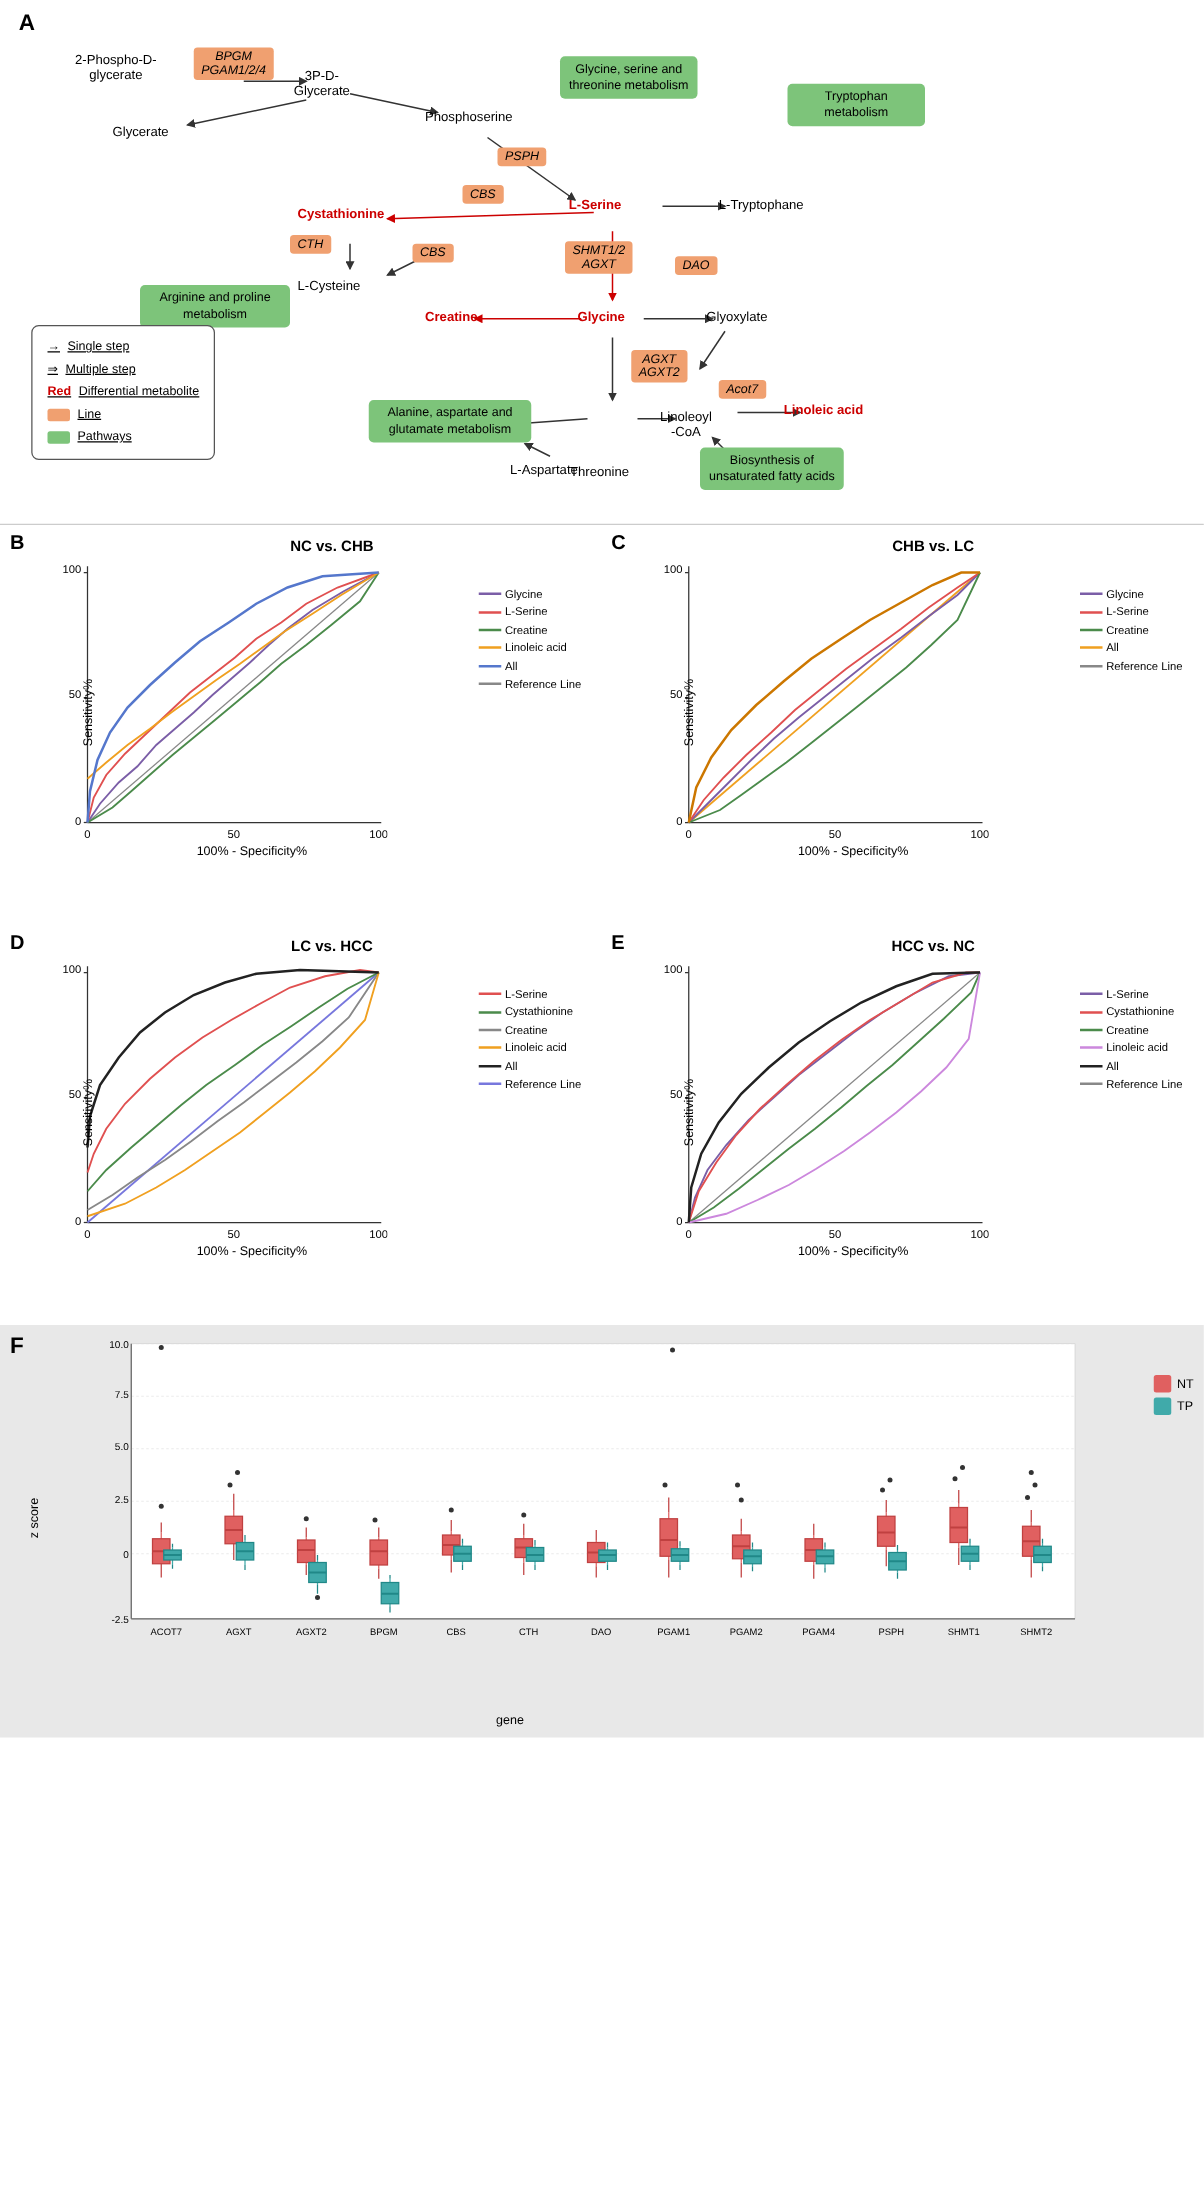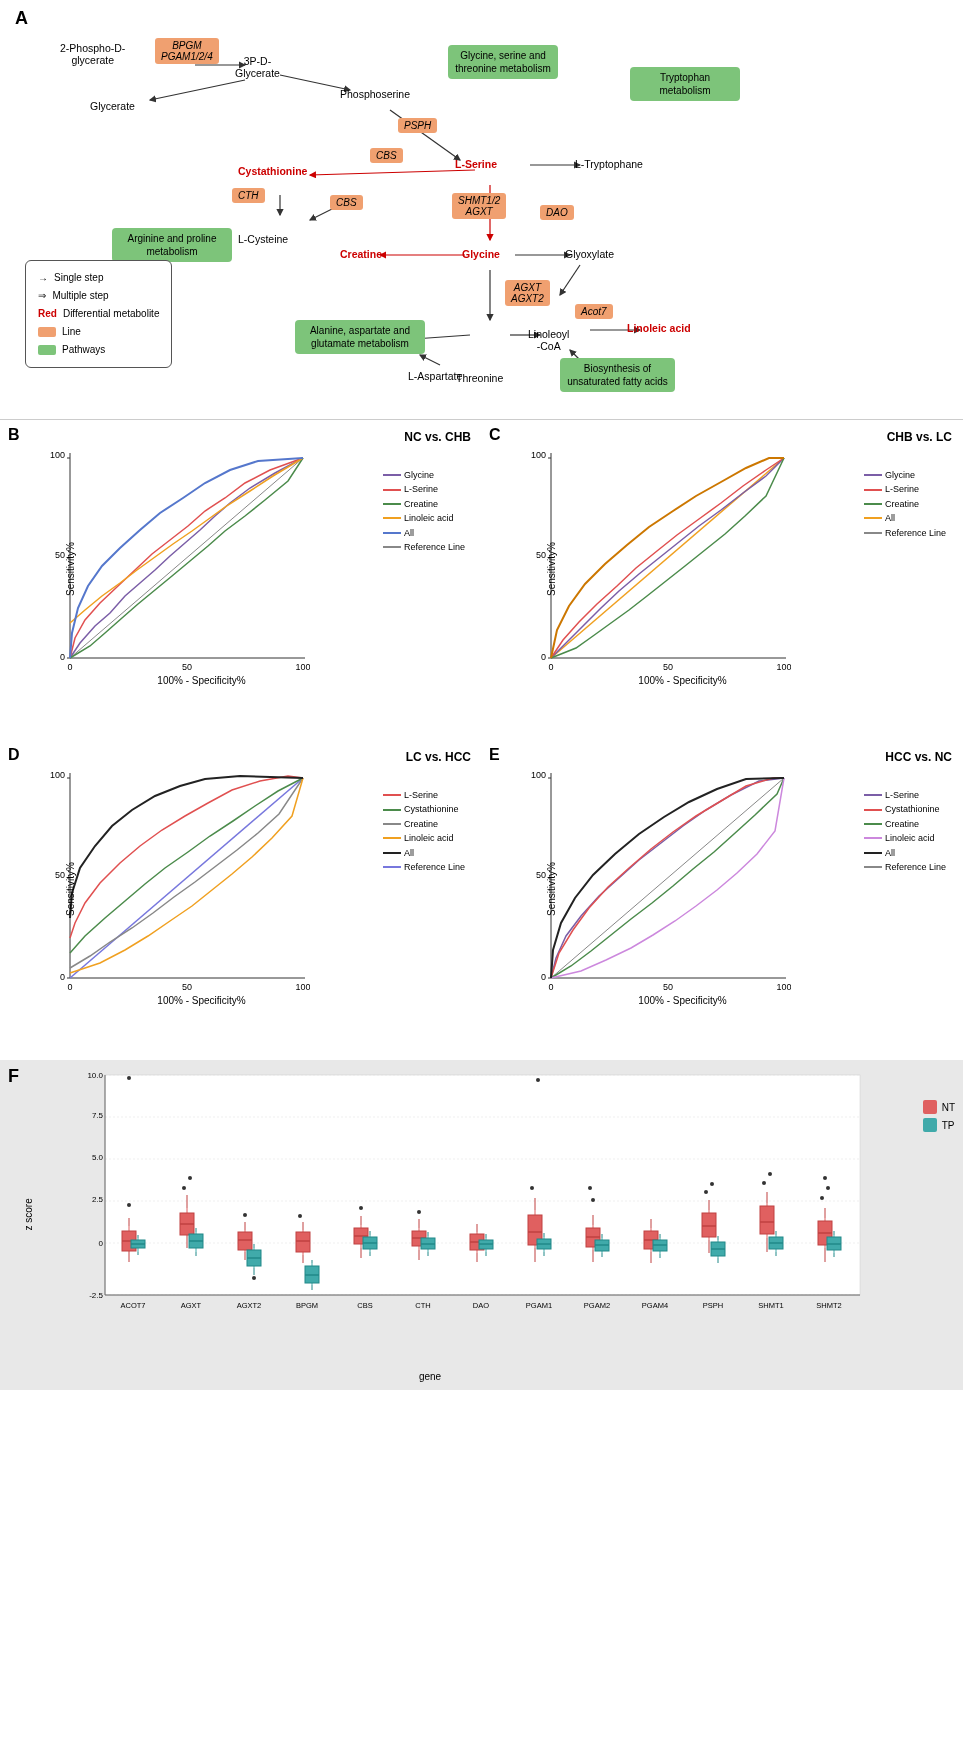--- a/index.html
+++ b/index.html
@@ -53,20 +53,21 @@
     .legend-box {
       position: absolute;
       left: 25px;
       top: 260px;
       border: 1.5px solid #555;
       border-radius: 6px;
       padding: 8px 12px;
       font-size: 10px;
       background: #fff;
       line-height: 1.8;
+      text-decoration: underline;
     }
     .legend-row { display: flex; align-items: center; gap: 6px; }
     .arrow-single::after { content: '→'; }
     .arrow-multi::after { content: '⇒'; }
     .dot-red { color: #cc0000; font-weight: bold; }
 
     
     #panel-a svg {
       position: absolute;
       top: 0; left: 0;
@@ -86,21 +87,21 @@
       padding: 10px 10px 30px 40px;
     }
     .roc-panel .panel-label {
       position: absolute;
       left: 8px;
       top: 6px;
       font-size: 16px;
       font-weight: bold;
     }
     .roc-title {
-      text-align: right;
+      text-align: center;
       font-size: 12px;
       font-weight: bold;
       margin-bottom: 4px;
       margin-left: 20px;
     }
     .roc-legend {
       position: absolute;
       right: 6px;
       top: 20px;
       font-size: 9px;
@@ -236,21 +237,21 @@
   <div class="node red" style="left:455px;top:158px;">L-Serine</div>
 
   <div class="node" style="left:575px;top:158px;">L-Tryptophane</div>
 
   <div class="node red" style="left:238px;top:165px;">Cystathionine</div>
 
   <div class="node gene" style="left:232px;top:188px;">CTH</div>
 
   <div class="node gene" style="left:330px;top:195px;">CBS</div>
 
-  <div class="node" style="left:238px;top:233px;">L-Cysteine</div>
+  <div class="node" style="left:238px;top:223px;">L-Cysteine</div>
 
   <div class="node gene" style="left:452px;top:193px;">SHMT1/2<br>AGXT</div>
 
   <div class="node gene" style="left:540px;top:205px;">DAO</div>
 
   <div class="node pathway" style="left:112px;top:228px;width:120px;">Arginine and proline<br>metabolism</div>
 
   <div class="node red" style="left:340px;top:248px;">Creatine</div>
 
   <div class="node red" style="left:462px;top:248px;">Glycine</div>
@@ -813,14 +814,14 @@
       <rect x="752" y="167" width="14" height="13" fill="#40aaaa" stroke="#208888" stroke-width="1"></rect>
       <line x1="752" y1="174" x2="766" y2="174" stroke="#208888" stroke-width="1.5"></line>
       <line x1="759" y1="165" x2="759" y2="161" stroke="#208888" stroke-width="1"></line>
       <line x1="759" y1="183" x2="759" y2="187" stroke="#208888" stroke-width="1"></line>
     </g>
     <text x="754" y="238" text-anchor="middle" font-size="7.5">SHMT2</text>
 
   </svg>
 
   
-  <div class="f-axis-x" style="bottom:8px;left:430px;position:absolute;">gene</div>
+  <div class="f-axis-x" style="bottom:8px;left:408px;position:absolute;">gene</div>
 </div>
 
 </body></html>

